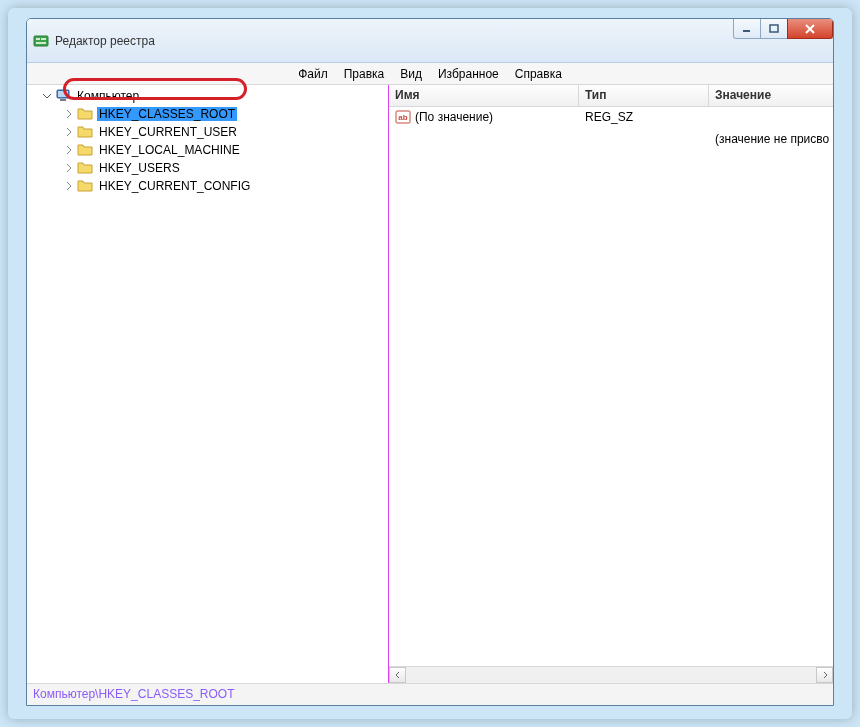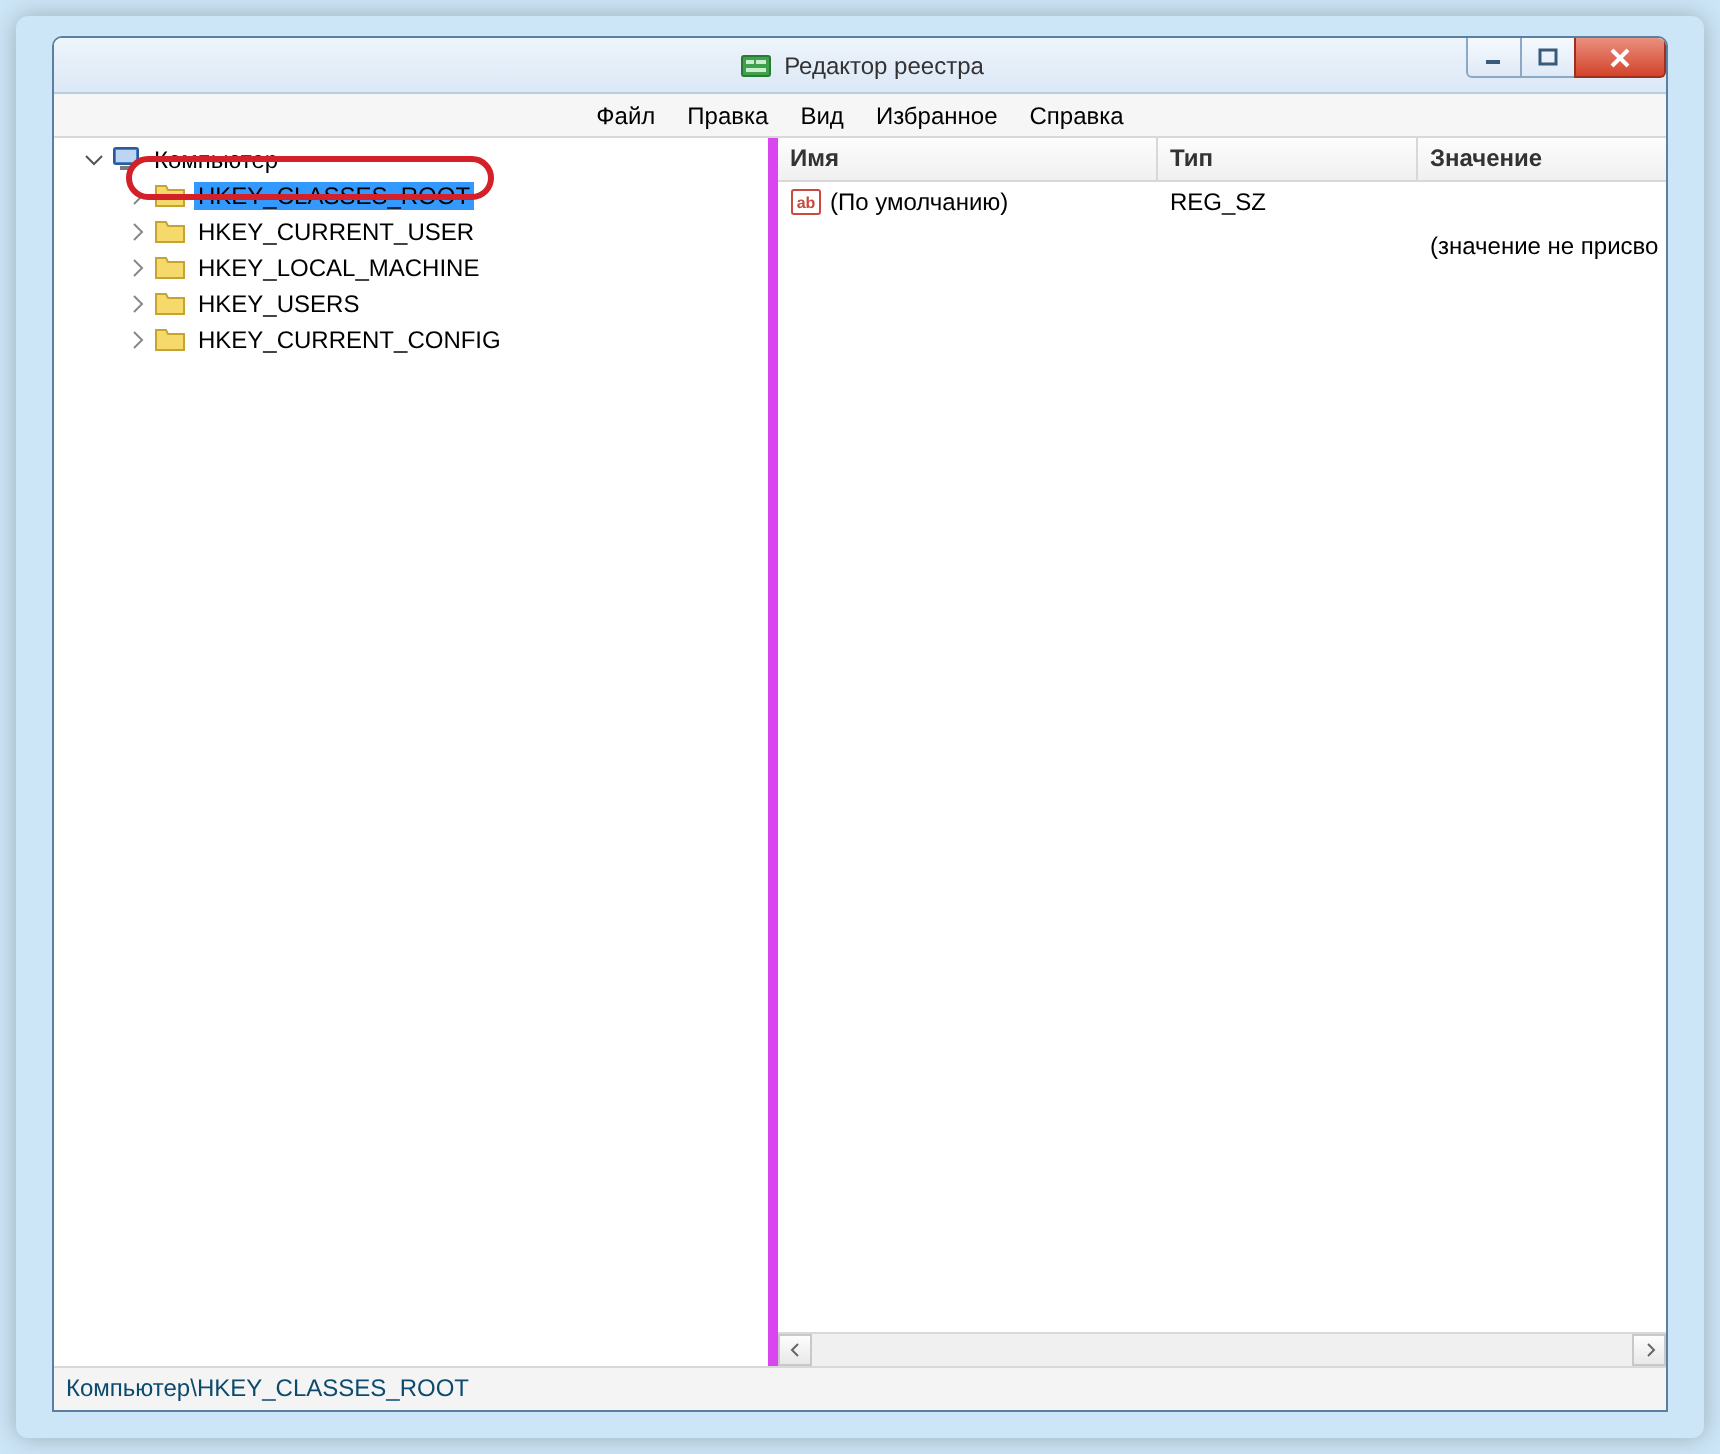--- a/index.html
+++ b/index.html
@@ -23,28 +23,27 @@
   left: 26px; top: 18px;
   width: 808px; height: 688px;
   border: 1px solid #5a7fa0;
   border-radius: 5px 5px 0 0;
   background: #fff;
   display: flex;
   flex-direction: column;
   overflow: hidden;
 }
 .titlebar {
-  height: 28px;
+  height: 44px;
   background: linear-gradient(#eef4fb, #dbe8f6);
   border-bottom: 1px solid #b8cde2;
   display: flex;
   align-items: center;
   padding: 0 4px 0 6px;
   position: relative;
-  justify-content: center;
 }
 .title-icon {
   width: 16px; height: 16px;
   margin-right: 6px;
   display: inline-flex;
   align-items: center;
   justify-content: center;
 }
 .title-text {
   font-size: 12px;
@@ -89,21 +88,21 @@
   line-height: 16px;
   cursor: pointer;
 }
 .client {
   flex: 1;
   display: flex;
   min-height: 0;
 }
 .tree-pane {
   width: 362px;
-  border-right: 5px solid #d946ef;
+  border-right: 1px solid #d946ef;
   overflow: hidden;
   padding: 2px 0 0 2px;
   background: #fff;
 }
 .tree-row {
   display: flex;
   align-items: center;
   height: 18px;
   padding-left: 4px;
   position: relative;
@@ -213,21 +212,21 @@
   flex: 1;
   position: relative;
   background: #f0f0f0;
 }
 .statusbar {
   height: 22px;
   border-top: 1px solid #d8d8d8;
   background: #f4f4f4;
   padding: 3px 6px;
   font-size: 12px;
-  color: #0c4a6e;
+  color: #8b5cf6;
 }
 </style>
 </head>
 <body>
 
 <div class="outer-shadow"></div>
 
 <div class="window">
 
   <div class="titlebar">
@@ -371,21 +370,21 @@
       </div>
       <div class="list-body">
         <div class="list-row">
           <div class="lcell c1">
             <span class="val-icon">
               <svg width="16" height="16" viewBox="0 0 16 16">
                 <rect x="1" y="2" width="14" height="12" rx="1" fill="#fff" stroke="#c74b3e"></rect>
                 <text x="8" y="11" font-size="8" text-anchor="middle" fill="#c74b3e" font-weight="bold">ab</text>
               </svg>
             </span>
-            <span>(По умолчанию)</span>
+            <span>(По значение)</span>
           </div>
           <div class="lcell c2">REG_SZ</div>
           <div class="lcell c3">(значение не присво</div>
         </div>
       </div>
       <div class="hscroll">
         <div class="sbtn">
           <svg width="8" height="8" viewBox="0 0 8 8">
               <path d="M5 1 L2 4 L5 7" fill="none" stroke="#666"></path>
             </svg>

